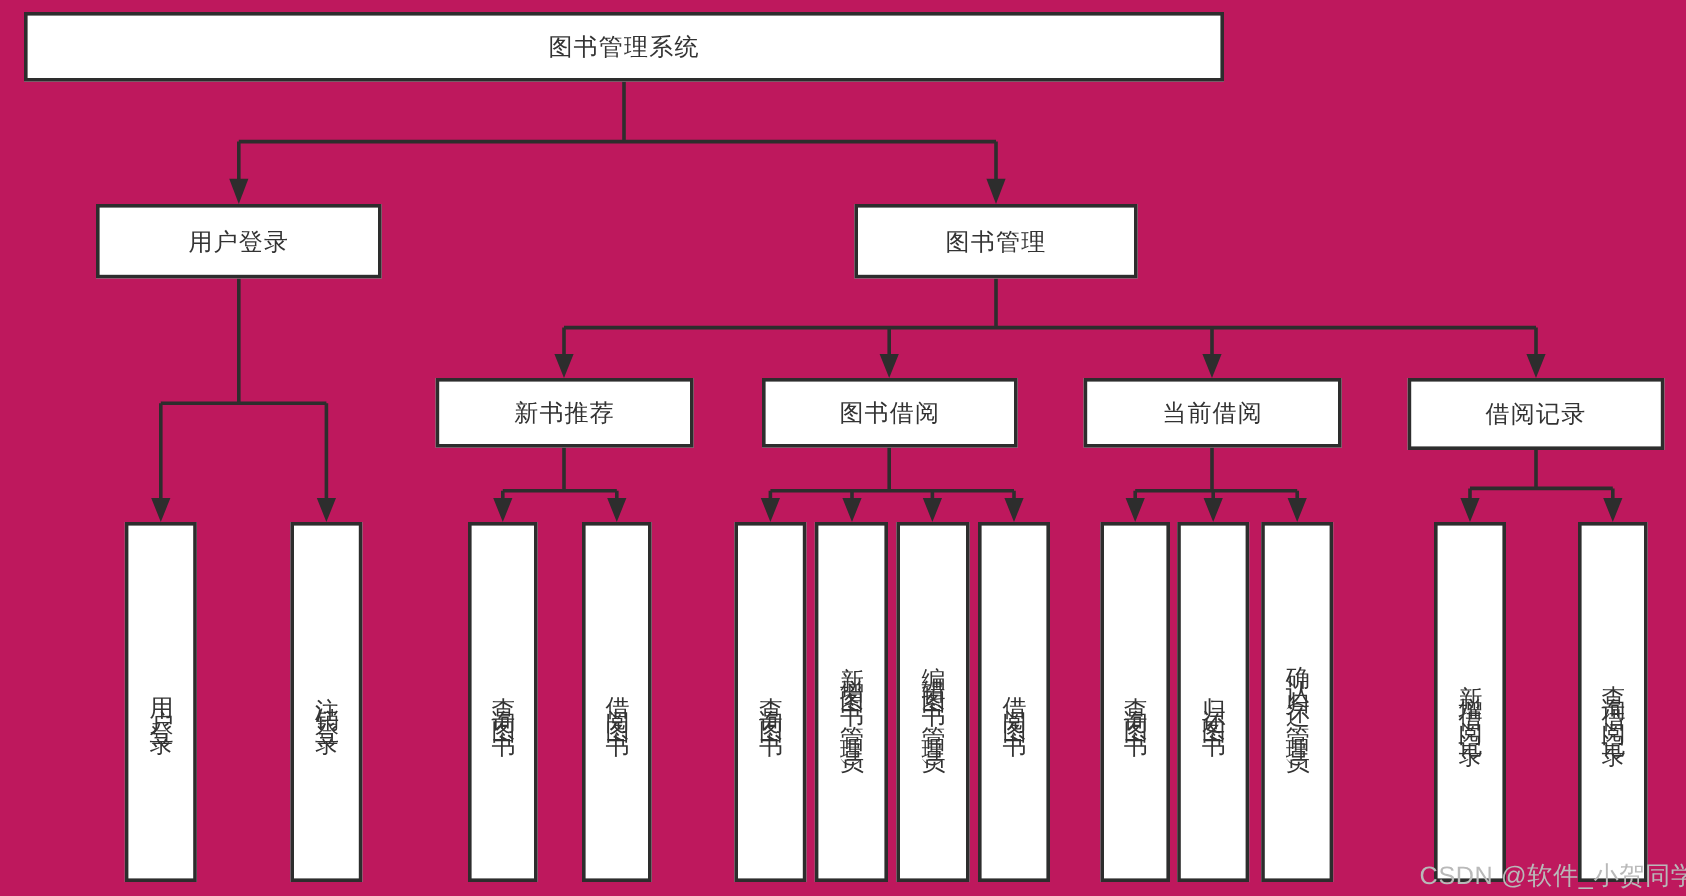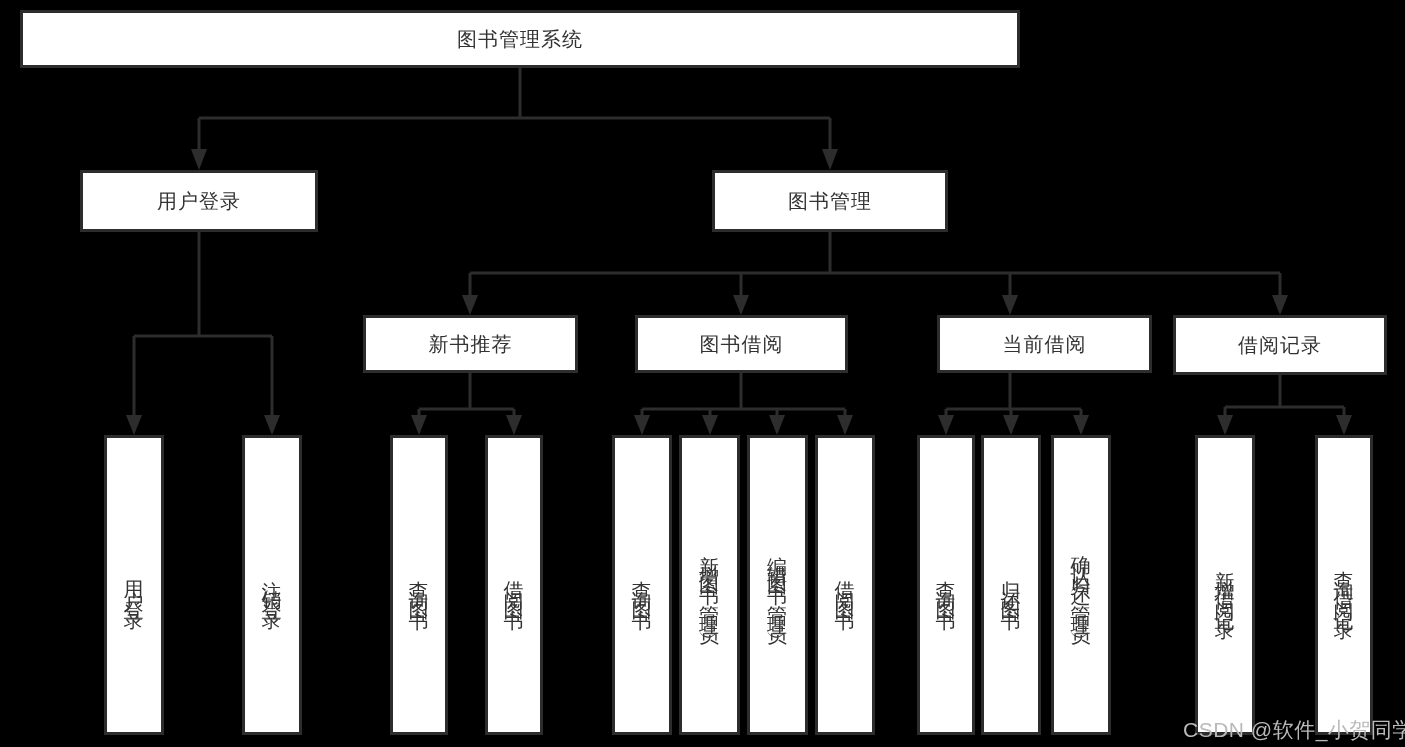--- a/index.html
+++ b/index.html
@@ -1,20 +1,20 @@
 <!DOCTYPE html>
 <html><head>
 <meta charset="utf-8">
 <style>
   html, body { margin: 0; padding: 0; background: #ffffff; }
   .canvas {
     position: relative;
     width: 1405px;
     height: 747px;
-    background: #000000;
+    background: #be185d;
     font-family: "Liberation Sans", "DejaVu Sans", sans-serif;
     color: #333333;
     overflow: hidden;
   }
   svg.connectors {
     position: absolute;
     left: 0; top: 0;
     width: 1405px; height: 747px;
     pointer-events: none;
   }
@@ -48,21 +48,21 @@
     white-space: nowrap;
   }
   
   .n-root   { left: 20px;   top: 10px;  width: 1000px; height: 58px; }
   
   .n-login  { left: 80px;   top: 170px; width: 238px;  height: 62px; }
   .n-mgmt   { left: 712px;  top: 170px; width: 236px;  height: 62px; }
   
   .n-newbook  { left: 363px;  top: 315px; width: 215px; height: 58px; align-items: center; }
   .n-borrow   { left: 635px;  top: 315px; width: 213px; height: 58px; text-align: center; }
-  .n-current  { left: 903px;  top: 315px; width: 215px; height: 58px; margin-left: 34px; }
+  .n-current  { left: 903px;  top: 315px; width: 215px; height: 58px; }
   .n-records  { left: 1173px; top: 315px; width: 214px; height: 60px; }
   
   .lf { top: 435px; height: 300px; }
   .lf-1a { left: 104px;  width: 60px; }
   .lf-1b { left: 242px;  width: 60px; }
   .lf-2a { left: 390px;  width: 58px; }
   .lf-2b { left: 485px;  width: 58px; }
   .lf-3a { left: 612px;  width: 60px; }
   .lf-3b { left: 679px;  width: 61px; }
   .lf-3c { left: 747px;  width: 61px; }

